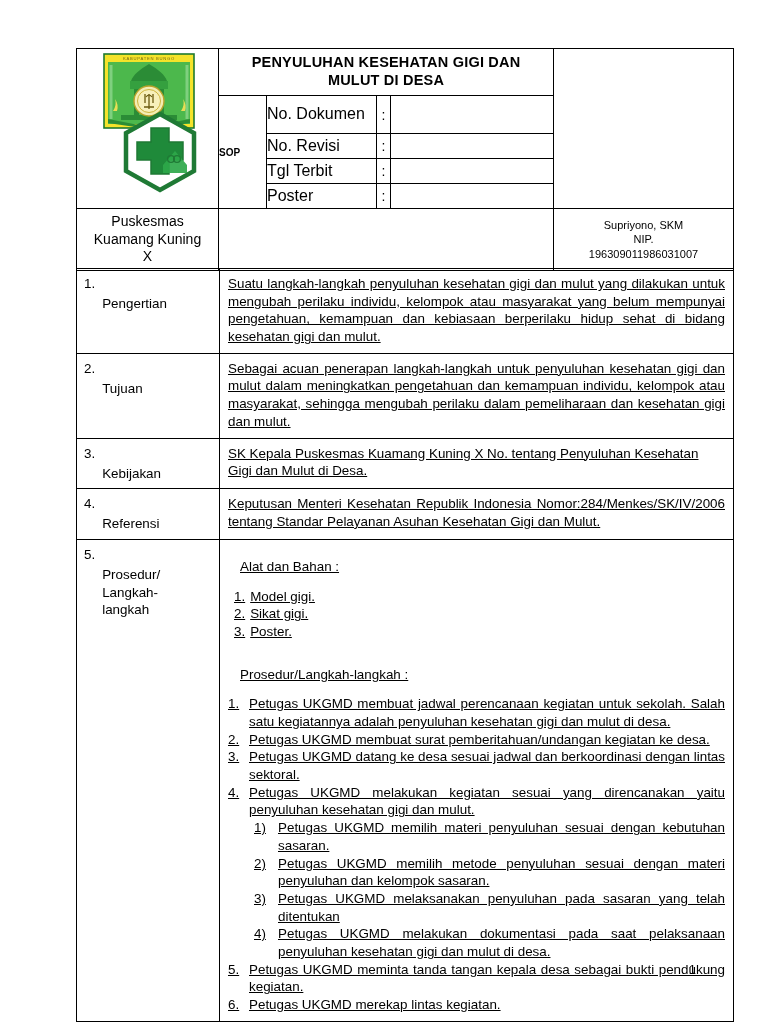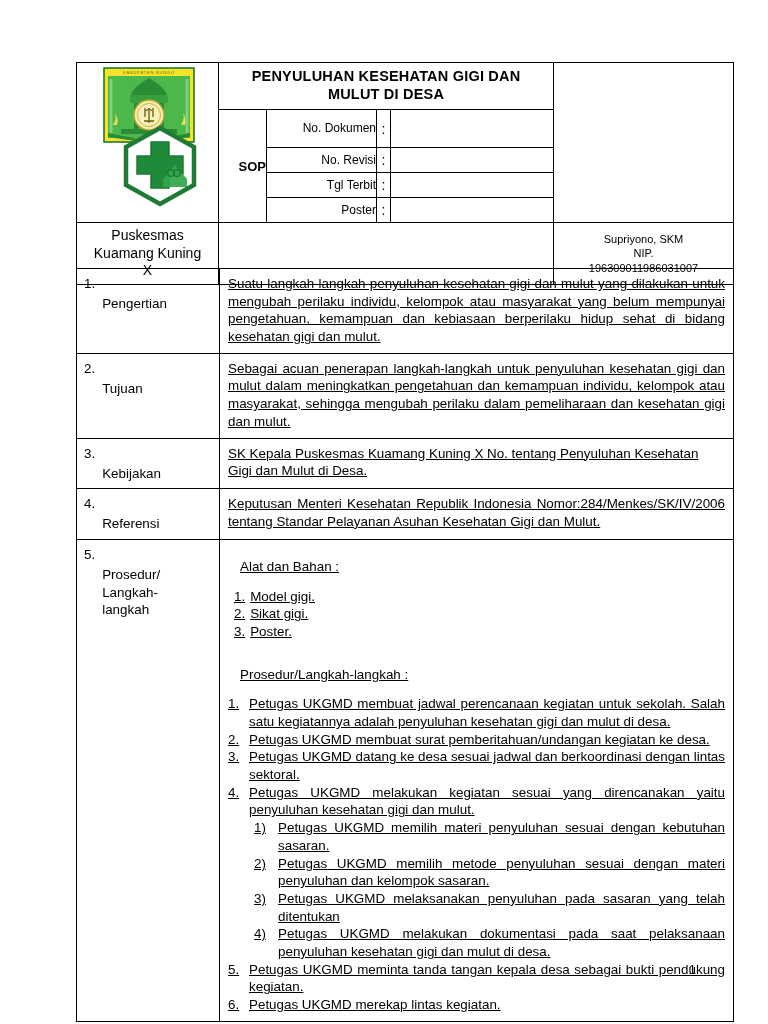--- a/index.html
+++ b/index.html
@@ -21,21 +21,21 @@
     position: absolute;
     left: 0; top: 0;
     width: 768px;
     height: 1024px;
   }
 
   
   .header-table {
     position: absolute;
     left: 76px;
-    top: 62px;
+    top: 48px;
     width: 657px;
     border-collapse: collapse;
     table-layout: fixed;
     border-radius: 22px;
   }
   .header-table td {
     border: 1px solid #000000;
     padding: 0;
     vertical-align: middle;
   }
@@ -58,28 +58,28 @@
     text-align: center;
     font-weight: bold;
     font-size: 14.5px;
     line-height: 1.22;
     letter-spacing: 0.2px;
     padding: 8px 6px 9px 6px;
     height: 47px;
   }
 
   .sop-cell {
-    text-align: right;
+    text-align: left;
     font-weight: bold;
-    font-size: 13px;
+    font-size: 10px;
   }
 
   .field-cell {
-    text-align: right;
-    font-size: 12px;
+    text-align: left;
+    font-size: 16px;
     line-height: 1.18;
     padding: 2px 4px;
   }
   .field-cell.tall { height: 38px; }
   .field-cell.short { height: 25px; }
 
   .colon-cell {
     text-align: center;
     font-size: 14px;
     padding: 0;

